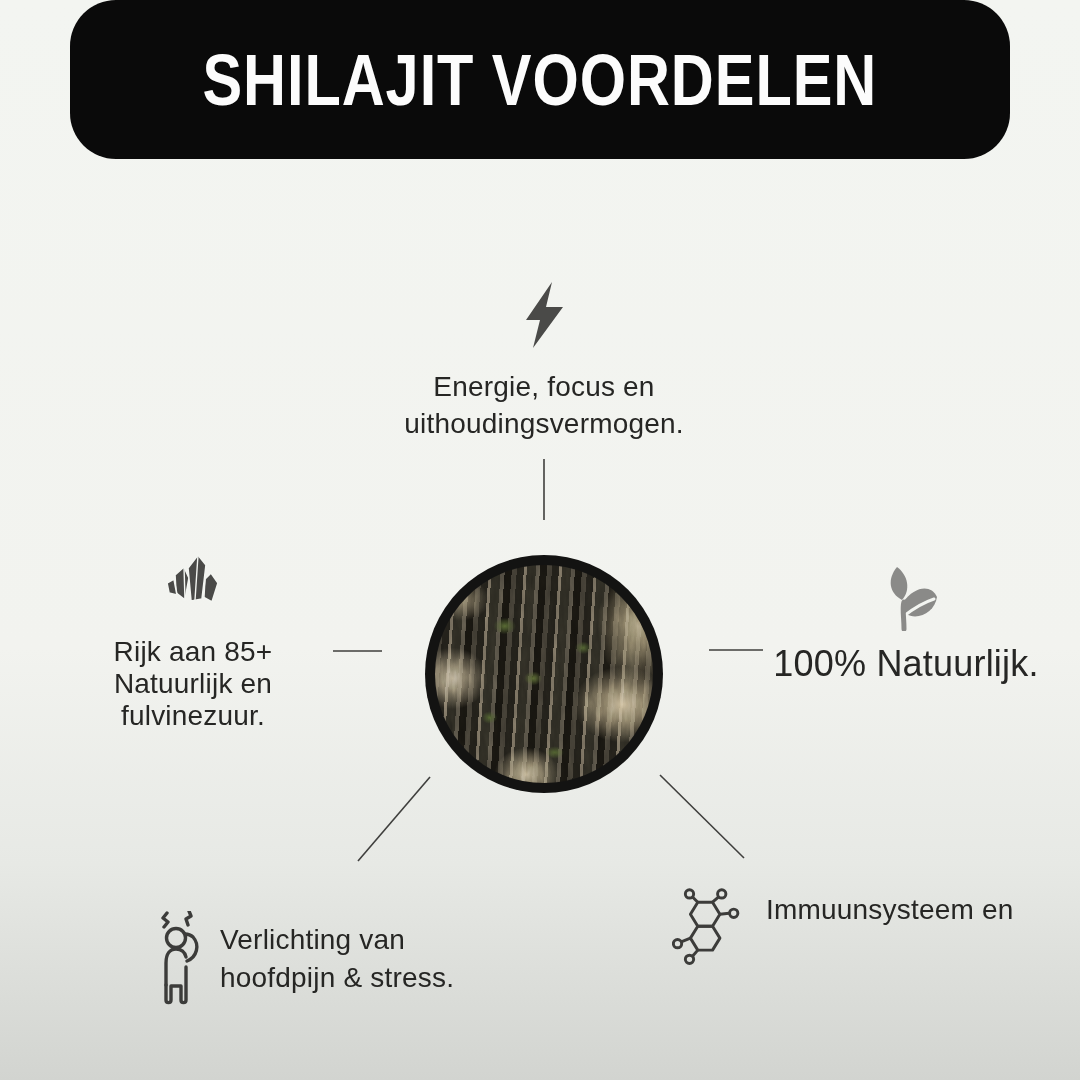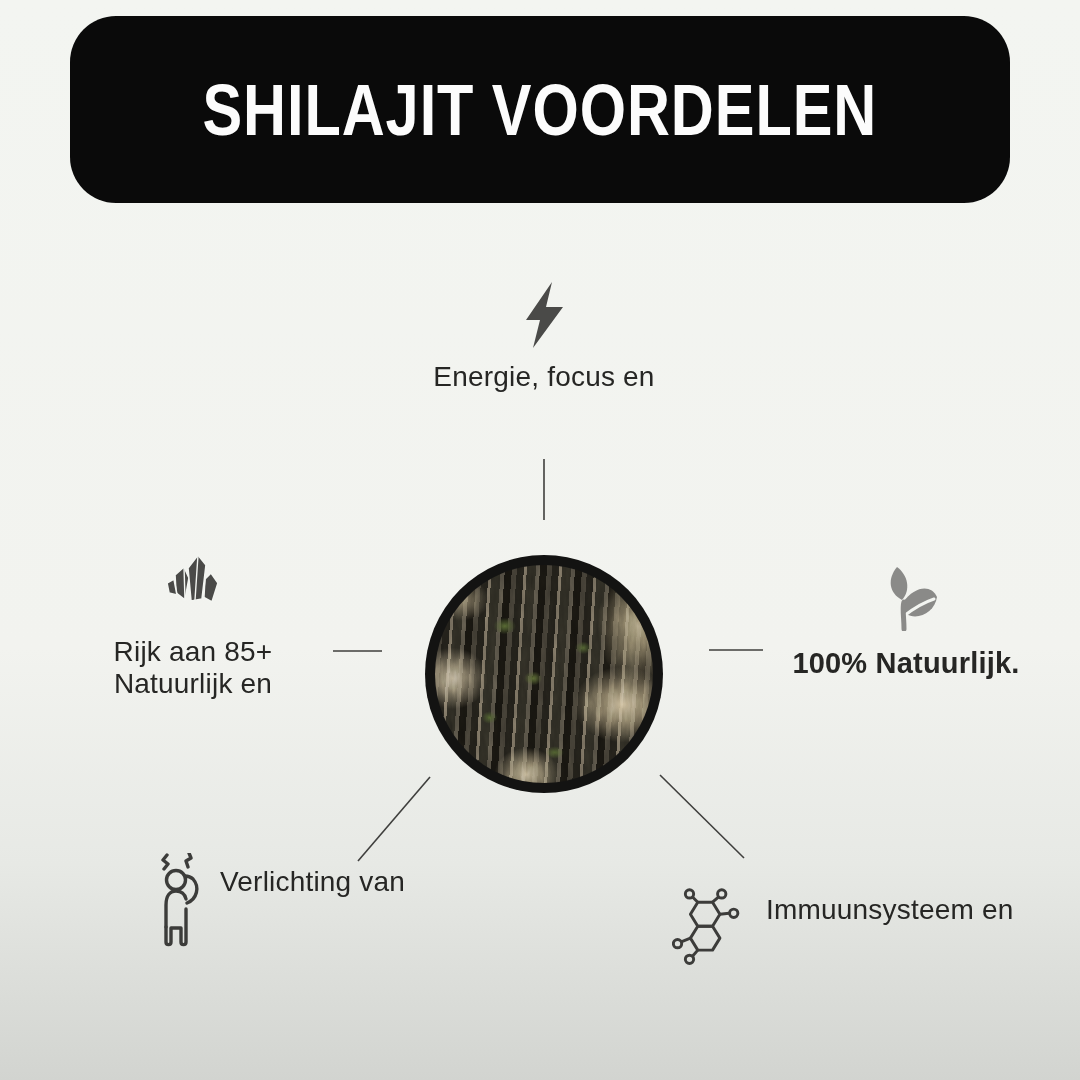--- a/index.html
+++ b/index.html
@@ -6,21 +6,21 @@
   .canvas{
     position:relative;
     width:1080px;height:1080px;
     overflow:hidden;
     background:linear-gradient(180deg,#f3f5f1 0%,#f2f3ef 60%,#e7e9e5 80%,#d2d4d0 100%);
     font-family:"Liberation Sans", sans-serif;
     color:#262624;
   }
   
   .banner{
-    position:absolute;left:70px;top:16px;width:940px;height:187px;
+    position:absolute;left:70px;top:0;width:940px;height:159px;
     background:#0a0a0a;border-radius:46px;
     display:flex;align-items:center;justify-content:center;
   }
   .banner h1{
     margin:0;color:#fcfcfc;font-size:64px;font-weight:800;
     letter-spacing:1px;white-space:nowrap;
     transform:scale(.93,1.12);
   }
   
   .connectors{position:absolute;left:0;top:0;width:1080px;height:1080px;}
@@ -46,26 +46,26 @@
       radial-gradient(40px 30px at 12% 16%, rgba(160,148,120,.8) 0%, rgba(160,148,120,0) 70%),
       repeating-linear-gradient(94deg,#16140f 0 7px,#3e3a31 7px 12px,#201e18 12px 19px,#6f6758 19px 22px,#2b2921 22px 31px,#514c41 31px 35px),
       #26241d;
   }
   .rock-noise{position:absolute;inset:0;mix-blend-mode:overlay;opacity:.55;}
   
   .benefit{position:absolute;}
   .b-text{font-size:28px;line-height:37px;letter-spacing:.2px;}
   .tl{display:block;}
   .b-energy{left:294px;top:282px;width:500px;text-align:center;}
-  .b-energy .b-text{margin-top:6px;}
+  .b-energy .b-text{margin-top:16px;}
   .b-minerals{left:58px;top:553px;width:270px;text-align:center;}
   .b-minerals .b-text{margin-top:23px;line-height:32px;}
   .b-natural{left:755px;top:565px;width:302px;text-align:center;}
-  .b-natural .b-text{margin-top:10px;font-size:29px;font-weight:bold;}
-  .b-stress{left:146px;top:853px;display:flex;align-items:flex-start;gap:10px;text-align:left;}
+  .b-natural .b-text{margin-top:10px;font-size:36px;}
+  .b-stress{left:146px;top:911px;display:flex;align-items:flex-start;gap:10px;text-align:left;}
   .b-stress .b-text{padding-top:10px;line-height:38px;}
   .b-immune{left:672px;top:887px;display:flex;align-items:flex-start;gap:24px;text-align:left;}
   .b-immune .b-text{padding-top:4px;line-height:38px;}
   .icon{display:inline-block;}
 </style>
 </head>
 <body>
 
 <div class="canvas">
 
@@ -80,36 +80,38 @@
     <path d="M430 777 L358 861"></path>
     <path d="M660 775 L744 858"></path>
   </svg>
 
   <div class="benefit b-energy">
     <svg class="icon" width="52" height="66" viewBox="0 0 52 66">
       <polygon points="34,0 8,38 22,38 15,66 45,25 28,25" fill="#4a4a48"></polygon>
     </svg>
     <div class="b-text">
       <span class="tl">Energie, focus en</span>
+      <span class="tl">uithoudingsvermogen.</span>
     </div>
   </div>
 
   <div class="benefit b-minerals">
     <svg class="icon" width="58" height="56" viewBox="0 0 58 56">
       <g fill="#4a4a48" stroke="#f3f5f1" stroke-width="1.6" stroke-linejoin="round">
         <polygon points="11,22 20,14 25,25 21,47 12,40"></polygon>
         <polygon points="47,20 54,30 48,49 39,44 41,26"></polygon>
         <polygon points="24,15 34,2 42,12 38,46 27,48"></polygon>
         <polygon points="3,30 10,26 13,42 5,40"></polygon>
       </g>
       <path d="M34 2 L31 47 M20 14 L21 47 M41 26 L40 44" stroke="#f3f5f1" stroke-width="1.4" fill="none"></path>
     </svg>
     <div class="b-text">
       <span class="tl">Rijk aan 85+</span>
       <span class="tl">Natuurlijk en</span>
+      <span class="tl">fulvinezuur.</span>
     </div>
   </div>
 
   <div class="center-circle">
     <div class="rock">
       <svg class="rock-noise" width="218" height="218" viewBox="0 0 218 218">
         <filter id="rockNoise">
           <feTurbulence type="fractalNoise" baseFrequency="0.16 0.045" numOctaves="4" seed="8" stitchTiles="stitch"></feTurbulence>
           <feColorMatrix type="saturate" values="0"></feColorMatrix>
         </filter>
@@ -138,20 +140,21 @@
         <path d="M18 16 L22 11 L17 7 L21 2"></path>
         <path d="M42 14 L40 8 L45 5 L43 0"></path>
         <circle cx="30" cy="27" r="9.5"></circle>
         <path d="M41 50 C51 46 54 34 47 26 C45 24 42 23 39 23"></path>
         <path d="M20 74 L20 52 C20 43 24 38 30 38 C35 38 39 41 40 46"></path>
         <path d="M20 74 L20 89 C20 92.5 25 92.5 25 89 L25 75 L35 75 L35 89 C35 92.5 40 92.5 40 89 L40 56"></path>
       </g>
     </svg>
     <div class="b-text">
       <span class="tl">Verlichting van</span>
+      <span class="tl">hoofdpijn &amp; stress.</span>
     </div>
   </div>
 
   <div class="benefit b-immune">
     <svg class="icon" width="70" height="82" viewBox="0 0 76 84">
       <g fill="none" stroke="#3c3c3a" stroke-width="3.2" stroke-linejoin="round">
         <path d="M28 14 L44 14 L52 27 L44 40 L28 40 L20 27 Z"></path>
         <path d="M28 40 L44 40 L52 53 L44 66 L28 66 L20 53 Z"></path>
         <path d="M28 14 L22 8"></path>
         <path d="M44 14 L51 8"></path>

